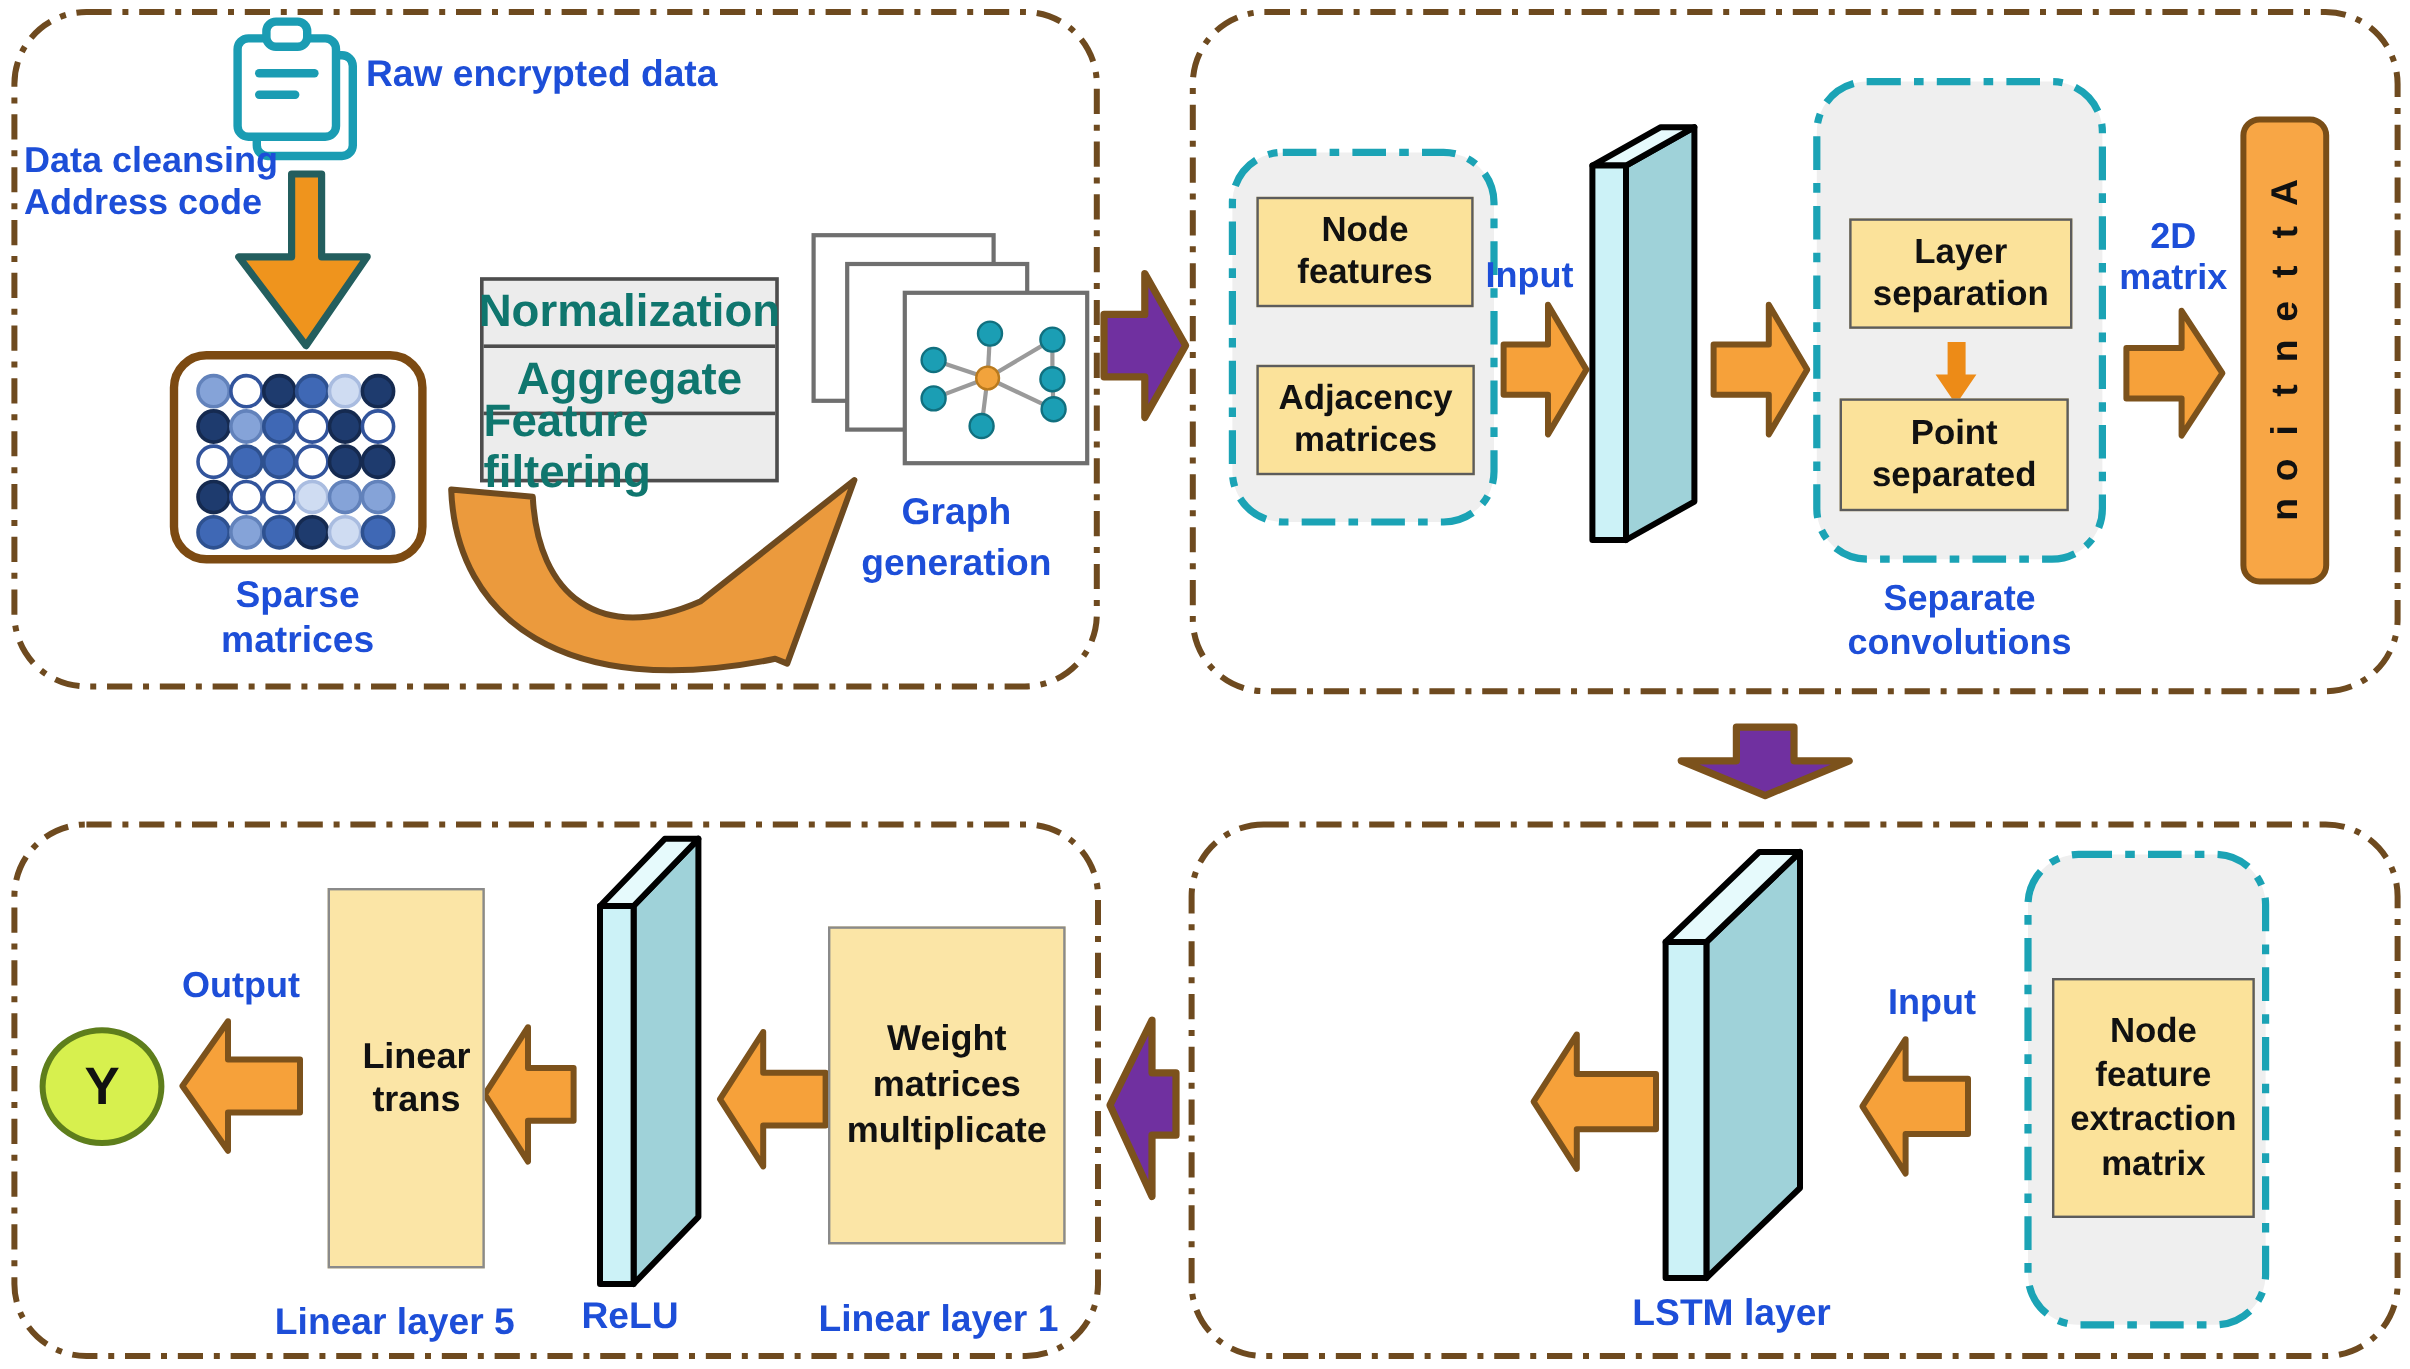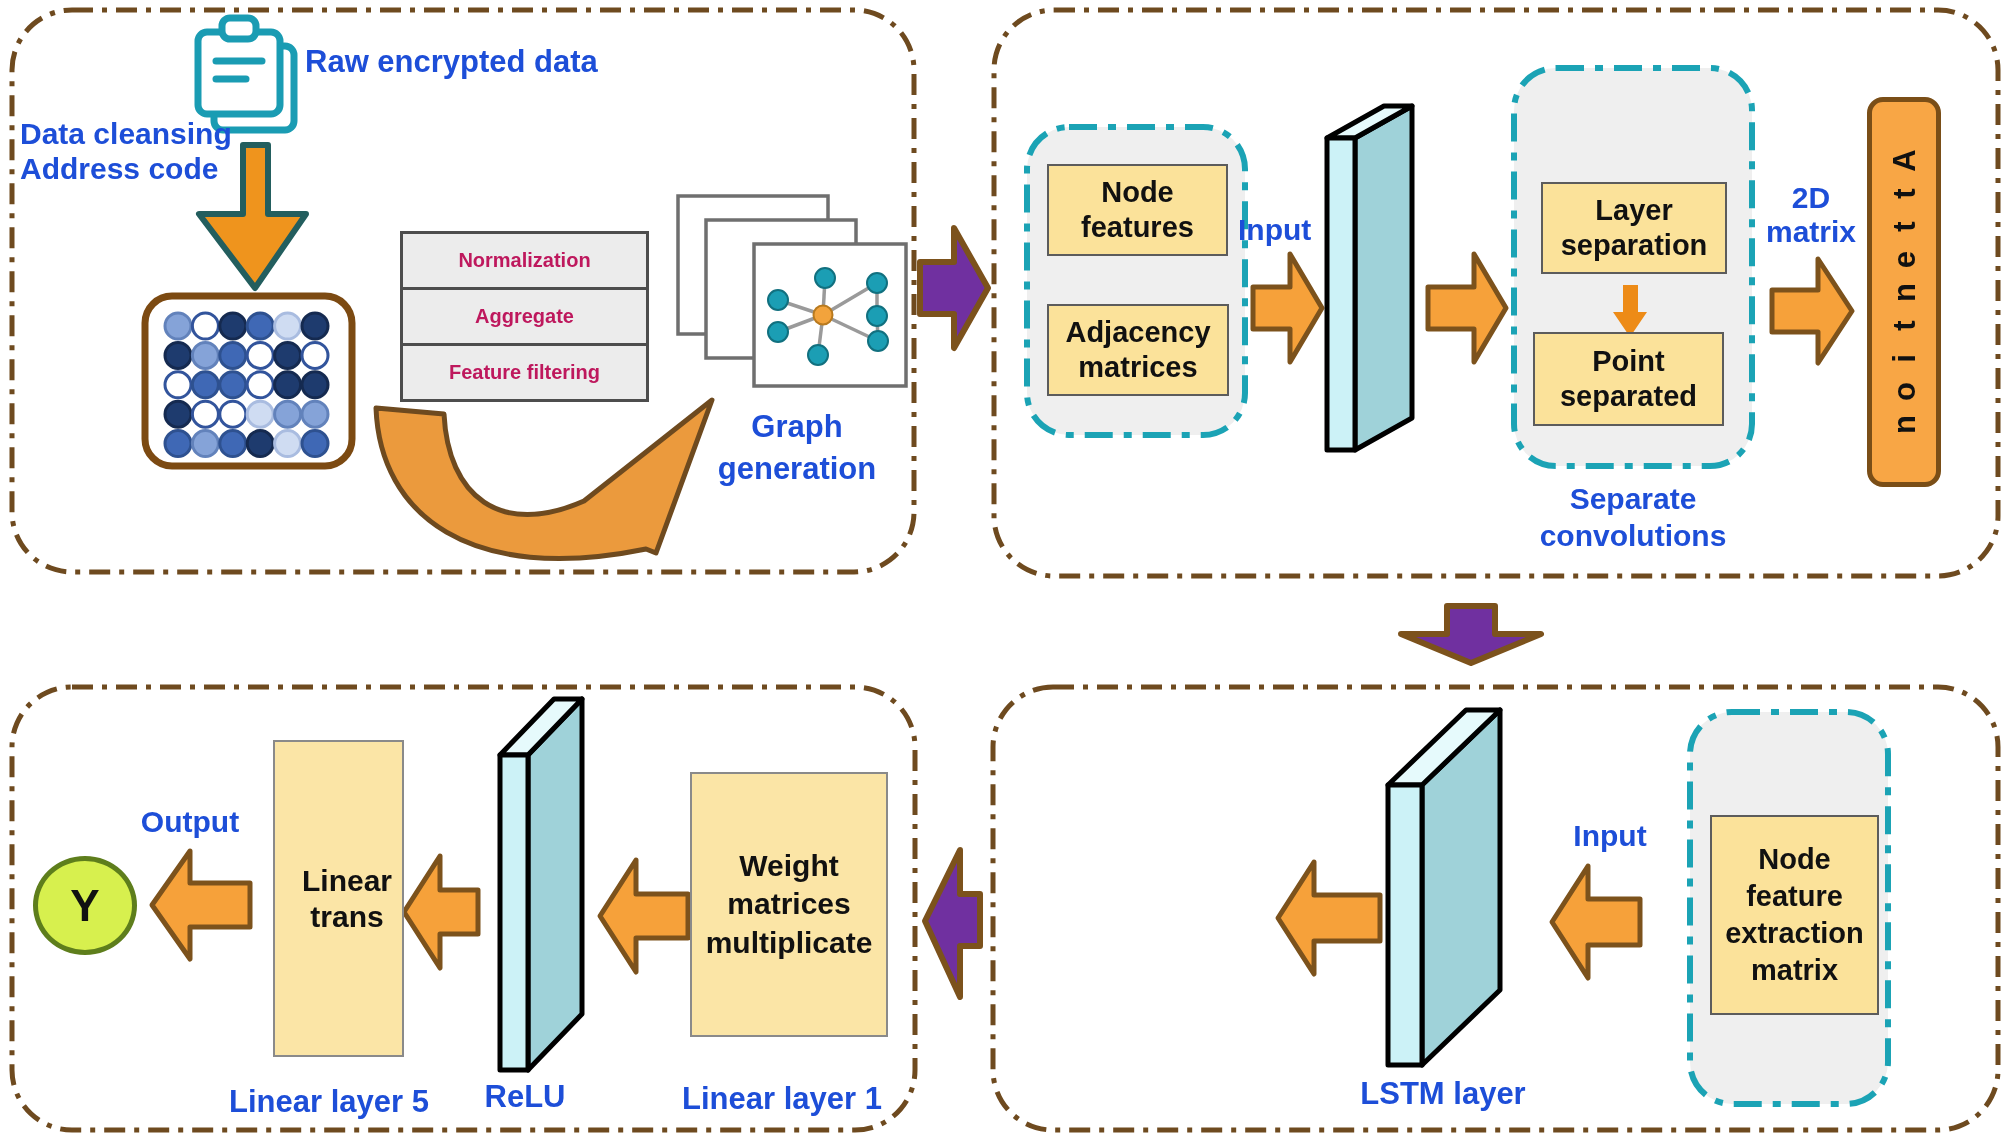--- a/index.html
+++ b/index.html
@@ -17,21 +17,21 @@
     display:flex; align-items:center; justify-content:center; text-align:center;
     color:#111; font-weight:bold; white-space:pre-line; line-height:1.2;
   }
   .ybox-lt { background:#fbe5a6; border:2px solid #8a8a8a; }
   .ptable {
     position:absolute; left:400px; top:231px; width:243px;
     border:3px solid #4d4d4d; background:#ececec;
   }
   .ptable .prow {
     height:53px; display:flex; align-items:center; justify-content:center;
-    font-weight:bold; font-size:20px; color:#be185d;
+    font-weight:bold; font-size:38px; color:#0f766e;
   }
   .ptable .prow + .prow { border-top:3px solid #4d4d4d; }
   #attention-box {
     position:absolute; left:1867px; top:97px; width:74px; height:390px;
     background:#f8a645; border:5px solid #7a4e17; border-radius:16px;
     box-sizing:border-box; display:flex; flex-direction:column;
     align-items:center; justify-content:center;
   }
   .att-char {
     display:flex; width:100%; height:33px; align-items:center; justify-content:center;
@@ -168,20 +168,21 @@
   <div class="lbl" style="left:305px; top:44px; width:330px; font-size:31px; text-align:left;">Raw encrypted data</div>
   <div class="lbl" style="left:20px; top:116px; width:230px; font-size:30px; text-align:left;">Data cleansing
 Address code</div>
 
   <div class="ptable">
     <div class="prow">Normalization</div>
     <div class="prow">Aggregate</div>
     <div class="prow">Feature filtering</div>
   </div>
 
+  <div class="lbl" style="left:133px; top:478px; width:230px; font-size:31px;">Sparse matrices</div>
   <div class="lbl" style="left:697px; top:406px; width:200px; font-size:31px; line-height:1.35;">Graph
 generation</div>
 
   <div class="ybox" style="left:1047px; top:164px; width:177px; height:88px; font-size:29px;">Node
 features</div>
   <div class="ybox" style="left:1047px; top:304px; width:178px; height:88px; font-size:29px;">Adjacency
 matrices</div>
   <div class="lbl" style="left:1238px; top:212px; width:100px; font-size:30px; text-align:left;">Input</div>
   <div class="ybox" style="left:1541px; top:182px; width:182px; height:88px; font-size:29px;">Layer
 separation</div>
@@ -203,21 +204,21 @@
       <span class="att-char">n</span>
     </div>
 
   <div class="lbl" style="left:1332px; top:1076px; width:222px; font-size:31px;">LSTM layer</div>
   <div class="lbl" style="left:1554px; top:818px; width:112px; font-size:30px;">Input</div>
   <div class="ybox" style="left:1710px; top:815px; width:165px; height:196px; font-size:29px; line-height:1.27;">Node
 feature
 extraction
 matrix</div>
 
-  <div class="lbl" style="left:130px; top:804px; width:120px; font-size:30px;">Output</div>
+  <div class="lbl" style="left:130px; top:804px; width:120px; font-size:30px;text-align:right;">Output</div>
   <div id="y-circle">Y</div>
   <div class="ybox ybox-lt" style="left:273px; top:740px; width:110px; height:313px; font-size:30px; line-height:1.2;padding-left:17px;">Linear
 trans</div>
   <div class="lbl" style="left:218px; top:1084px; width:222px; font-size:31px;">Linear layer 5</div>
   <div class="lbl" style="left:465px; top:1079px; width:120px; font-size:31px;">ReLU</div>
   <div class="ybox ybox-lt" style="left:690px; top:772px; width:194px; height:261px; font-size:30px; line-height:1.27;">Weight
 matrices
 multiplicate</div>
   <div class="lbl" style="left:672px; top:1081px; width:220px; font-size:31px;">Linear layer 1</div>
 

